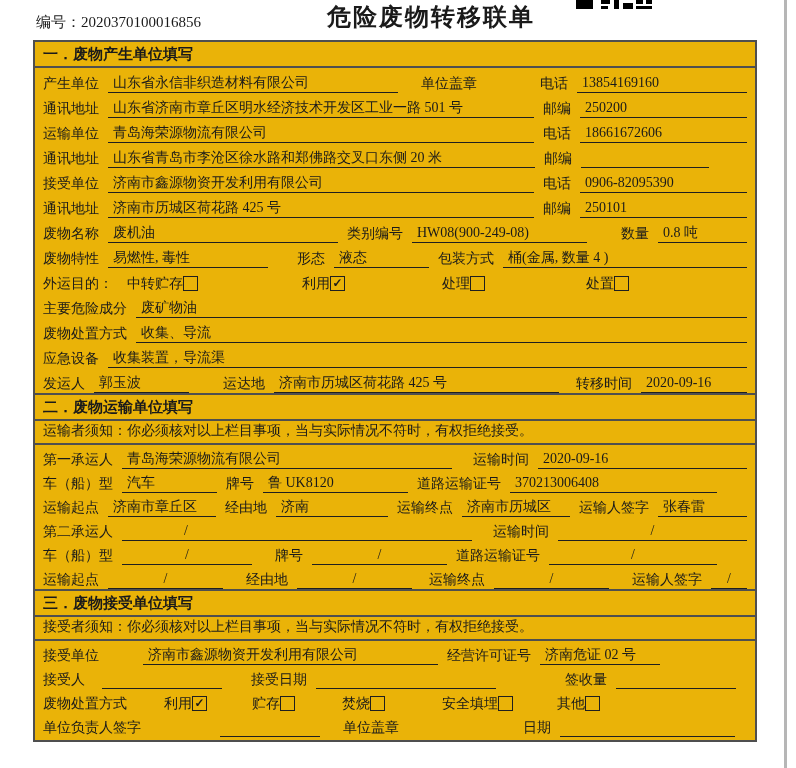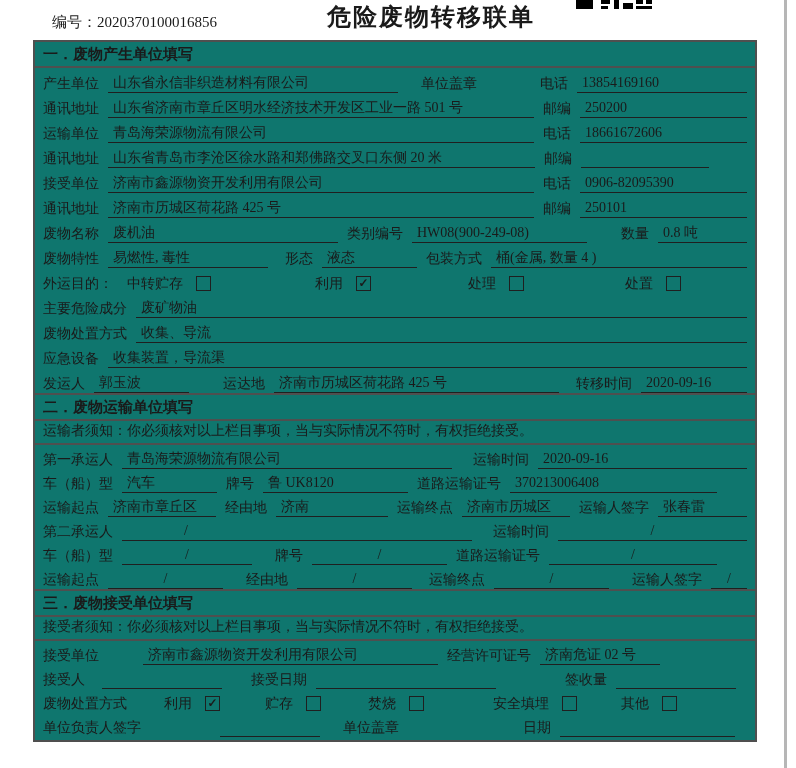--- a/index.html
+++ b/index.html
@@ -1,38 +1,38 @@
 <!DOCTYPE html>
 <html><head>
 <meta charset="utf-8">
 <style>
   html,body{margin:0;padding:0;background:#ffffff;}
   body{font-family:"Liberation Serif","DejaVu Serif",serif;color:#1a1a1a;}
   .page{position:relative;width:796px;height:768px;background:#ffffff;overflow:hidden;}
-  .serial{position:absolute;left:52px;top:13px;font-size:15px;white-space:nowrap;}
+  .serial{position:absolute;left:36px;top:13px;font-size:15px;white-space:nowrap;}
   .doc-title{position:absolute;left:0;top:1px;width:100%;margin:0;text-align:center;
              font-size:24px;font-weight:bold;letter-spacing:2px;transform:translateX(33px);}
   .qr{position:absolute;left:576px;top:0;}
   .page-edge{position:absolute;left:784px;top:0;width:3px;height:768px;background:#b6b6b6;}
   .form{position:absolute;left:33px;top:40px;width:724px;box-sizing:border-box;
-        border:2px solid #4f4f4f;background:#0f766e;padding-bottom:3px;}
+        border:2px solid #4f4f4f;background:#eab308;padding-bottom:3px;}
   .sec-head{font-size:15px;font-weight:bold;line-height:18px;padding:3px 8px 3px;border-bottom:2px solid #4f4f4f;}
   .sec-head.mid{border-top:2px solid #4f4f4f;}
   .note{font-size:14px;line-height:17px;padding:1px 8px 4px;border-bottom:2px solid #4f4f4f;}
   .row{display:flex;align-items:flex-end;column-gap:9px;padding:0 8px;height:25px;
        font-size:14px;line-height:18px;box-sizing:border-box;}
   .s23 .row{height:24px;}
   .lbl{white-space:nowrap;}
   .push{margin-left:auto;}
   .val{border-bottom:1.5px solid #1f1f1f;padding:0 5px;box-sizing:border-box;
        white-space:nowrap;overflow:hidden;min-height:18px;}
   .fill{flex:1 1 auto;}
   .center{text-align:center;}
   .sl{padding-left:62px;}
-  .opt{display:flex;align-items:center;gap:13px;white-space:nowrap;}
+  .opt{display:flex;align-items:center;gap:0;white-space:nowrap;}
   .cb{width:13px;height:13px;box-sizing:content-box;border:1.5px solid #1f1f1f;
       display:inline-flex;align-items:center;justify-content:center;margin-bottom:2px;}
   .mark{font-size:12px;line-height:12px;font-weight:bold;}
   .print-line{position:absolute;left:43px;top:750px;font-size:14.5px;white-space:nowrap;}
 </style>
 </head>
 <body>
 
 <div class="page">
 
@@ -105,21 +105,21 @@
       <span class="val" style="width:230px">废机油</span>
       <span class="lbl">类别编号</span>
       <span class="val" style="width:175px">HW08(900-249-08)</span>
       <span class="lbl" style="margin-left:25px">数量</span>
       <span class="val fill">0.8 吨</span>
     </div>
 
     <div class="row">
       <span class="lbl">废物特性</span>
       <span class="val" style="width:160px">易燃性, 毒性</span>
-      <span class="lbl" style="margin-left:8px">形态</span>
+      <span class="lbl" style="margin-left:20px">形态</span>
       <span class="val" style="width:95px">液态</span>
       <span class="lbl" style="">包装方式</span>
       <span class="val fill">桶(金属, 数量  4 )</span>
     </div>
 
     <div class="row">
       <span class="lbl">外运目的：</span>
       <span class="opt" style="margin-left:5px">
         <span>中转贮存</span>
         <span class="cb">
@@ -260,21 +260,21 @@
         <span class="cb">
               <span class="mark"></span>
             </span>
       </span>
       <span class="opt" style="margin-left:38px">
         <span>焚烧</span>
         <span class="cb">
               <span class="mark"></span>
             </span>
       </span>
-      <span class="opt" style="margin-left:60px">
+      <span class="opt" style="margin-left:48px">
         <span>安全填埋</span>
         <span class="cb">
               <span class="mark"></span>
             </span>
       </span>
       <span class="opt" style="margin-left:35px">
         <span>其他</span>
         <span class="cb">
               <span class="mark"></span>
             </span>

